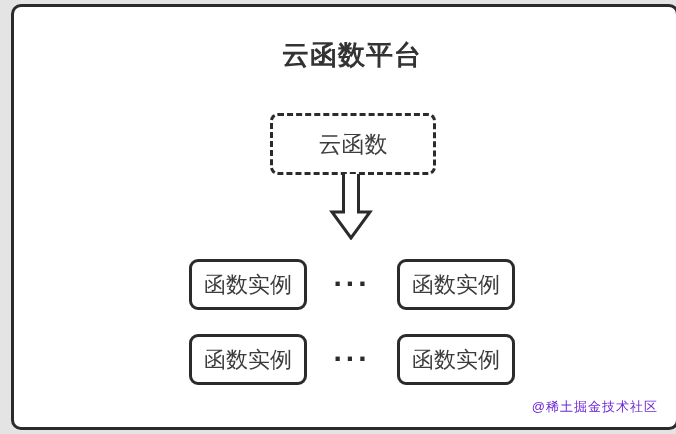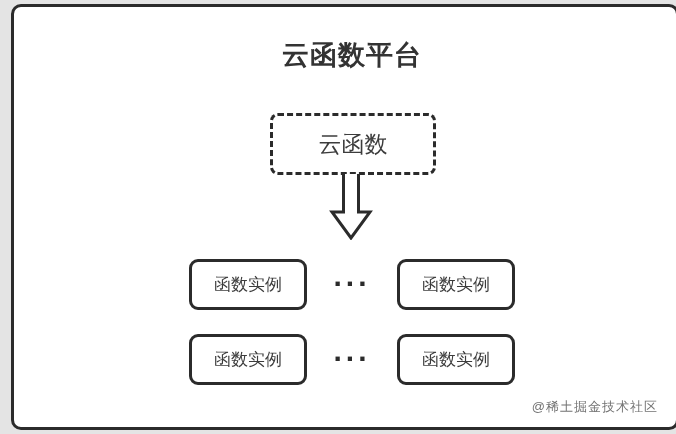--- a/index.html
+++ b/index.html
@@ -60,21 +60,21 @@
     left: 315px;
     top: 167px;
     width: 44px;
     height: 66px;
   }
   .instance-node {
     width: 118px;
     height: 51px;
     border: 3px solid #2b2b2b;
     border-radius: 9px;
-    font-size: 17px;
+    font-size: 22px;
   }
   .pos-r1-left  { left: 175px; top: 252px; }
   .pos-r1-right { left: 383px; top: 252px; }
   .pos-r2-left  { left: 175px; top: 327px; }
   .pos-r2-right { left: 383px; top: 327px; }
   .dots {
     position: absolute;
     left: 293px;
     width: 90px;
     height: 51px;
@@ -89,21 +89,21 @@
   .dots span {
     transform: translateY(-9px);
   }
   .pos-dots-r1 { top: 252px; }
   .pos-dots-r2 { top: 327px; }
   .watermark {
     position: absolute;
     right: 18px;
     bottom: 11px;
     font-size: 13px;
-    color: #737373;
+    color: #6d28d9;
     letter-spacing: 1px;
   }
 </style>
 </head>
 <body>
 
 <div class="frame">
 
   <div class="title">云函数平台</div>
 

